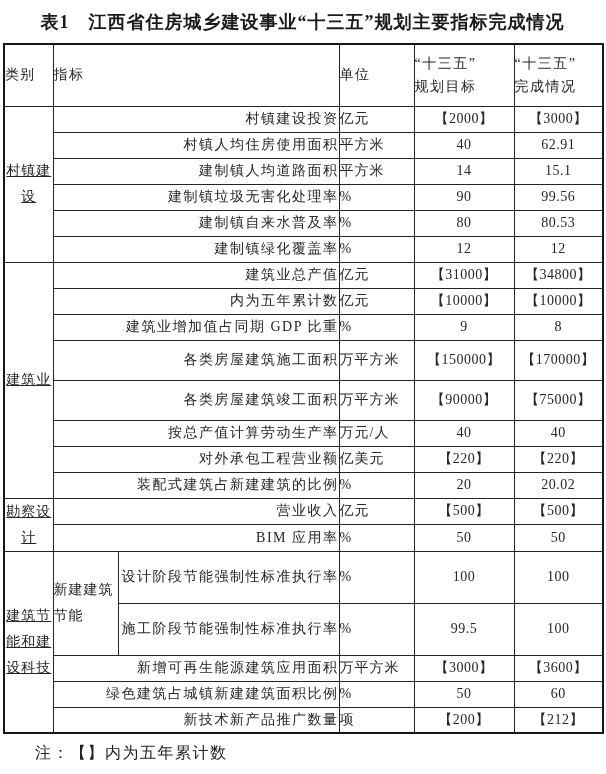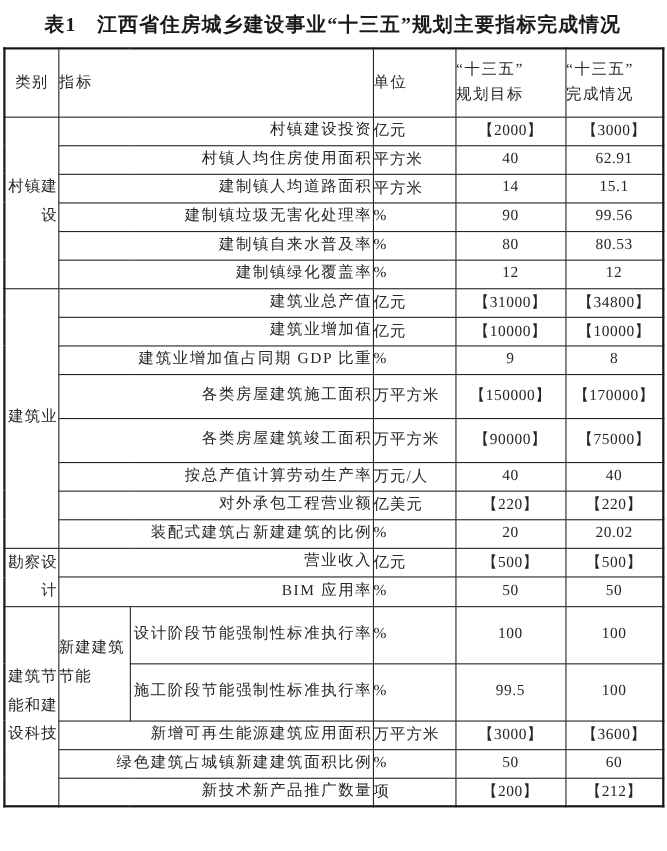--- a/index.html
+++ b/index.html
@@ -42,24 +42,25 @@
     font-size: 14px;
     color: #262626;
     overflow: hidden;
   }
   tr.header-row { height: 62px; }
   tr.r-normal   { height: 26px; }
   tr.r-tall     { height: 40px; margin-top: 16px; }
   tr.r-2line    { height: 52px; }
 
   .cat-cell {
-    text-align: right;
+    text-align: center;
     letter-spacing: 1px;
     line-height: 26px;
     padding: 0 8px;
+    text-decoration: underline;
   }
   .subcat-cell {
     text-align: left;
     letter-spacing: 1px;
     line-height: 26px;
     padding: 0 5px;
     margin-left: 39px;
   }
   .ind-cell {
     text-align: right;
@@ -75,21 +76,21 @@
   .val-cell {
     text-align: center;
     padding-left: 8px;
     letter-spacing: 0.5px;
   }
   .hdr-cell {
     text-align: left;
     letter-spacing: 1.5px;
     padding-left: 9px;
   }
-  .hdr-cat { text-align: center; padding: 0 6px; letter-spacing: 1px; }
+  .hdr-cat { padding: 0 6px; letter-spacing: 1px; }
   .hdr-two span { display: block; line-height: 23px; }
   .note {
     margin: 9px 0 0 32px;
     font-size: 16px;
     letter-spacing: 1.5px;
     color: #1e1e1e;
   }
 </style>
 </head>
 <body>
@@ -162,21 +163,21 @@
     </tr>
 
     <tr class="r-normal">
       <td class="cat-cell" rowspan="8">建筑业</td>
       <td class="ind-cell" colspan="2">建筑业总产值</td>
       <td class="unit-cell">亿元</td>
       <td class="val-cell">【31000】</td>
       <td class="val-cell">【34800】</td>
     </tr>
     <tr class="r-normal">
-      <td class="ind-cell" colspan="2">建筑业增加值</td>
+      <td class="ind-cell" colspan="2">内为五年累计数</td>
       <td class="unit-cell">亿元</td>
       <td class="val-cell">【10000】</td>
       <td class="val-cell">【10000】</td>
     </tr>
     <tr class="r-normal">
       <td class="ind-cell" colspan="2">建筑业增加值占同期 GDP 比重</td>
       <td class="unit-cell">%</td>
       <td class="val-cell">9</td>
       <td class="val-cell">8</td>
     </tr>
@@ -253,14 +254,15 @@
     </tr>
     <tr class="r-normal">
       <td class="ind-cell" colspan="2">新技术新产品推广数量</td>
       <td class="unit-cell">项</td>
       <td class="val-cell">【200】</td>
       <td class="val-cell">【212】</td>
     </tr>
   </tbody>
     </table>
 
+  <div class="note">注：【】内为五年累计数</div>
 
 </div>
 
 </body></html>

